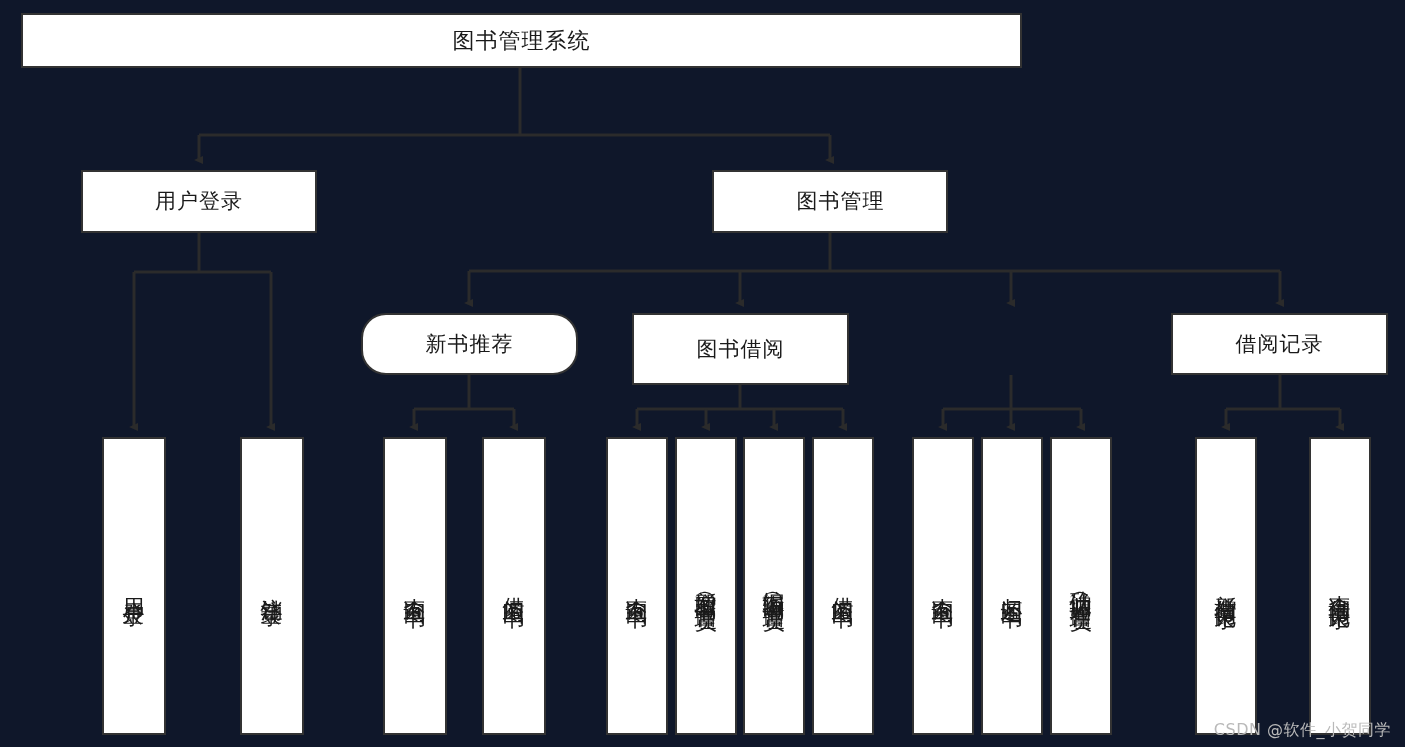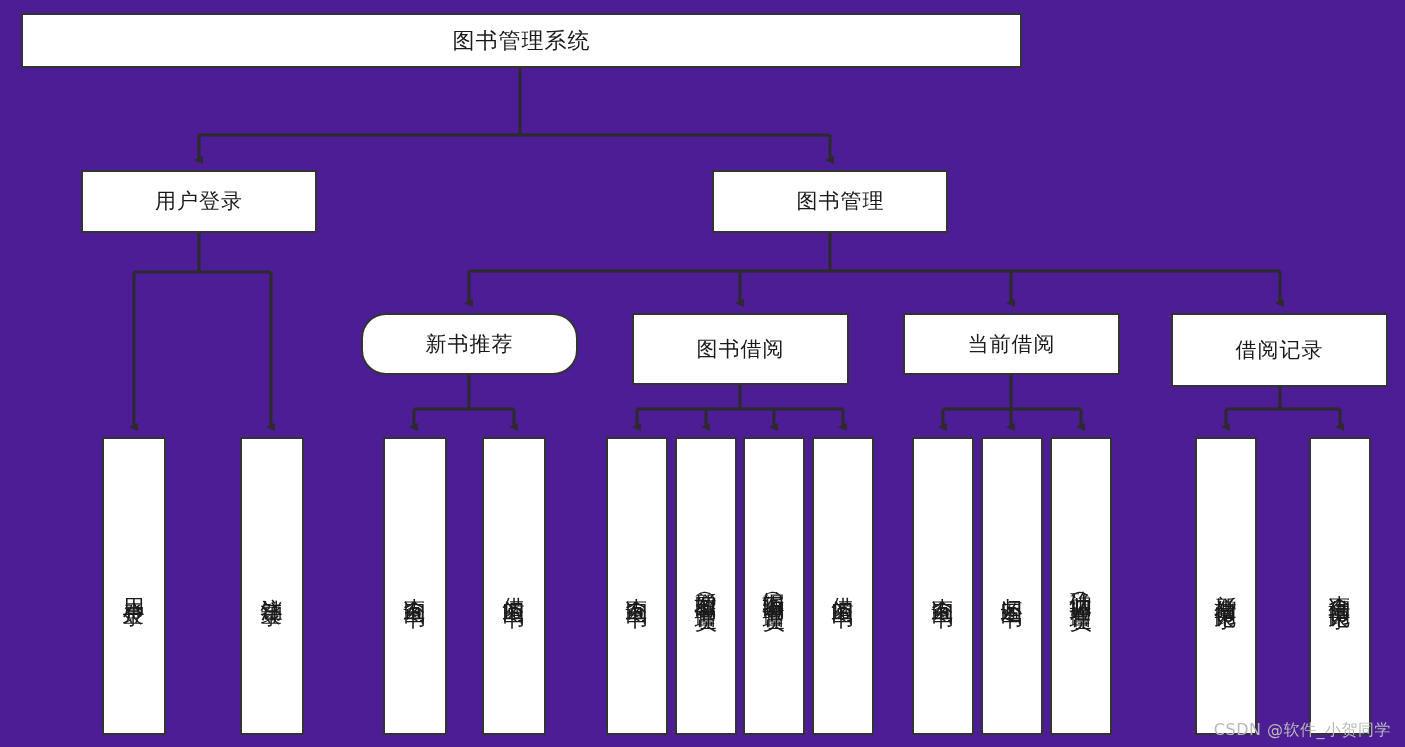--- a/index.html
+++ b/index.html
@@ -5,21 +5,21 @@
 <style>
   html,body{margin:0;padding:0;background:#ffffff;}
   body{
     font-family:"DejaVu Sans","Liberation Sans",sans-serif;
     color:#000000;
   }
   #canvas{
     position:relative;
     width:1405px;
     height:747px;
-    background:#4c1d95;
+    background:#0f172a;
     overflow:hidden;
   }
   svg#edges{
     position:absolute;
     left:0; top:0;
     width:1405px;
     height:747px;
     pointer-events:none;
   }
   .node{
@@ -134,24 +134,21 @@
   <div class="node level2" style="left:712px; top:170px; width:236px; height:63px;padding-left:21px;">
     <span class="label">图书管理</span>
   </div>
 
   <div class="node level3" style="left:361px; top:313px; width:217px; height:62px;border-radius:25px;">
     <span class="label">新书推荐</span>
   </div>
   <div class="node level3" style="left:632px; top:313px; width:217px; height:72px;">
     <span class="label">图书借阅</span>
   </div>
-  <div class="node level3" style="left:903px; top:313px; width:217px; height:62px;">
-    <span class="label">当前借阅</span>
-  </div>
-  <div class="node level3" style="left:1171px; top:313px; width:217px; height:74px;">
+  <div class="node level3" style="left:1171px; top:313px; width:217px; height:62px;">
     <span class="label">借阅记录</span>
   </div>
 
   <div class="node leaf" style="left: 102px; top: 437px; width: 64px; height: 298px; align-items: center; padding-top: 0px;">
     <span class="label" style="padding-top: 0px;">用户登录</span>
   </div>
   <div class="node leaf" style="left: 240px; top: 437px; width: 64px; height: 298px; align-items: center; padding-top: 0px;">
     <span class="label" style="padding-top: 0px;">注销登录</span>
   </div>
 

